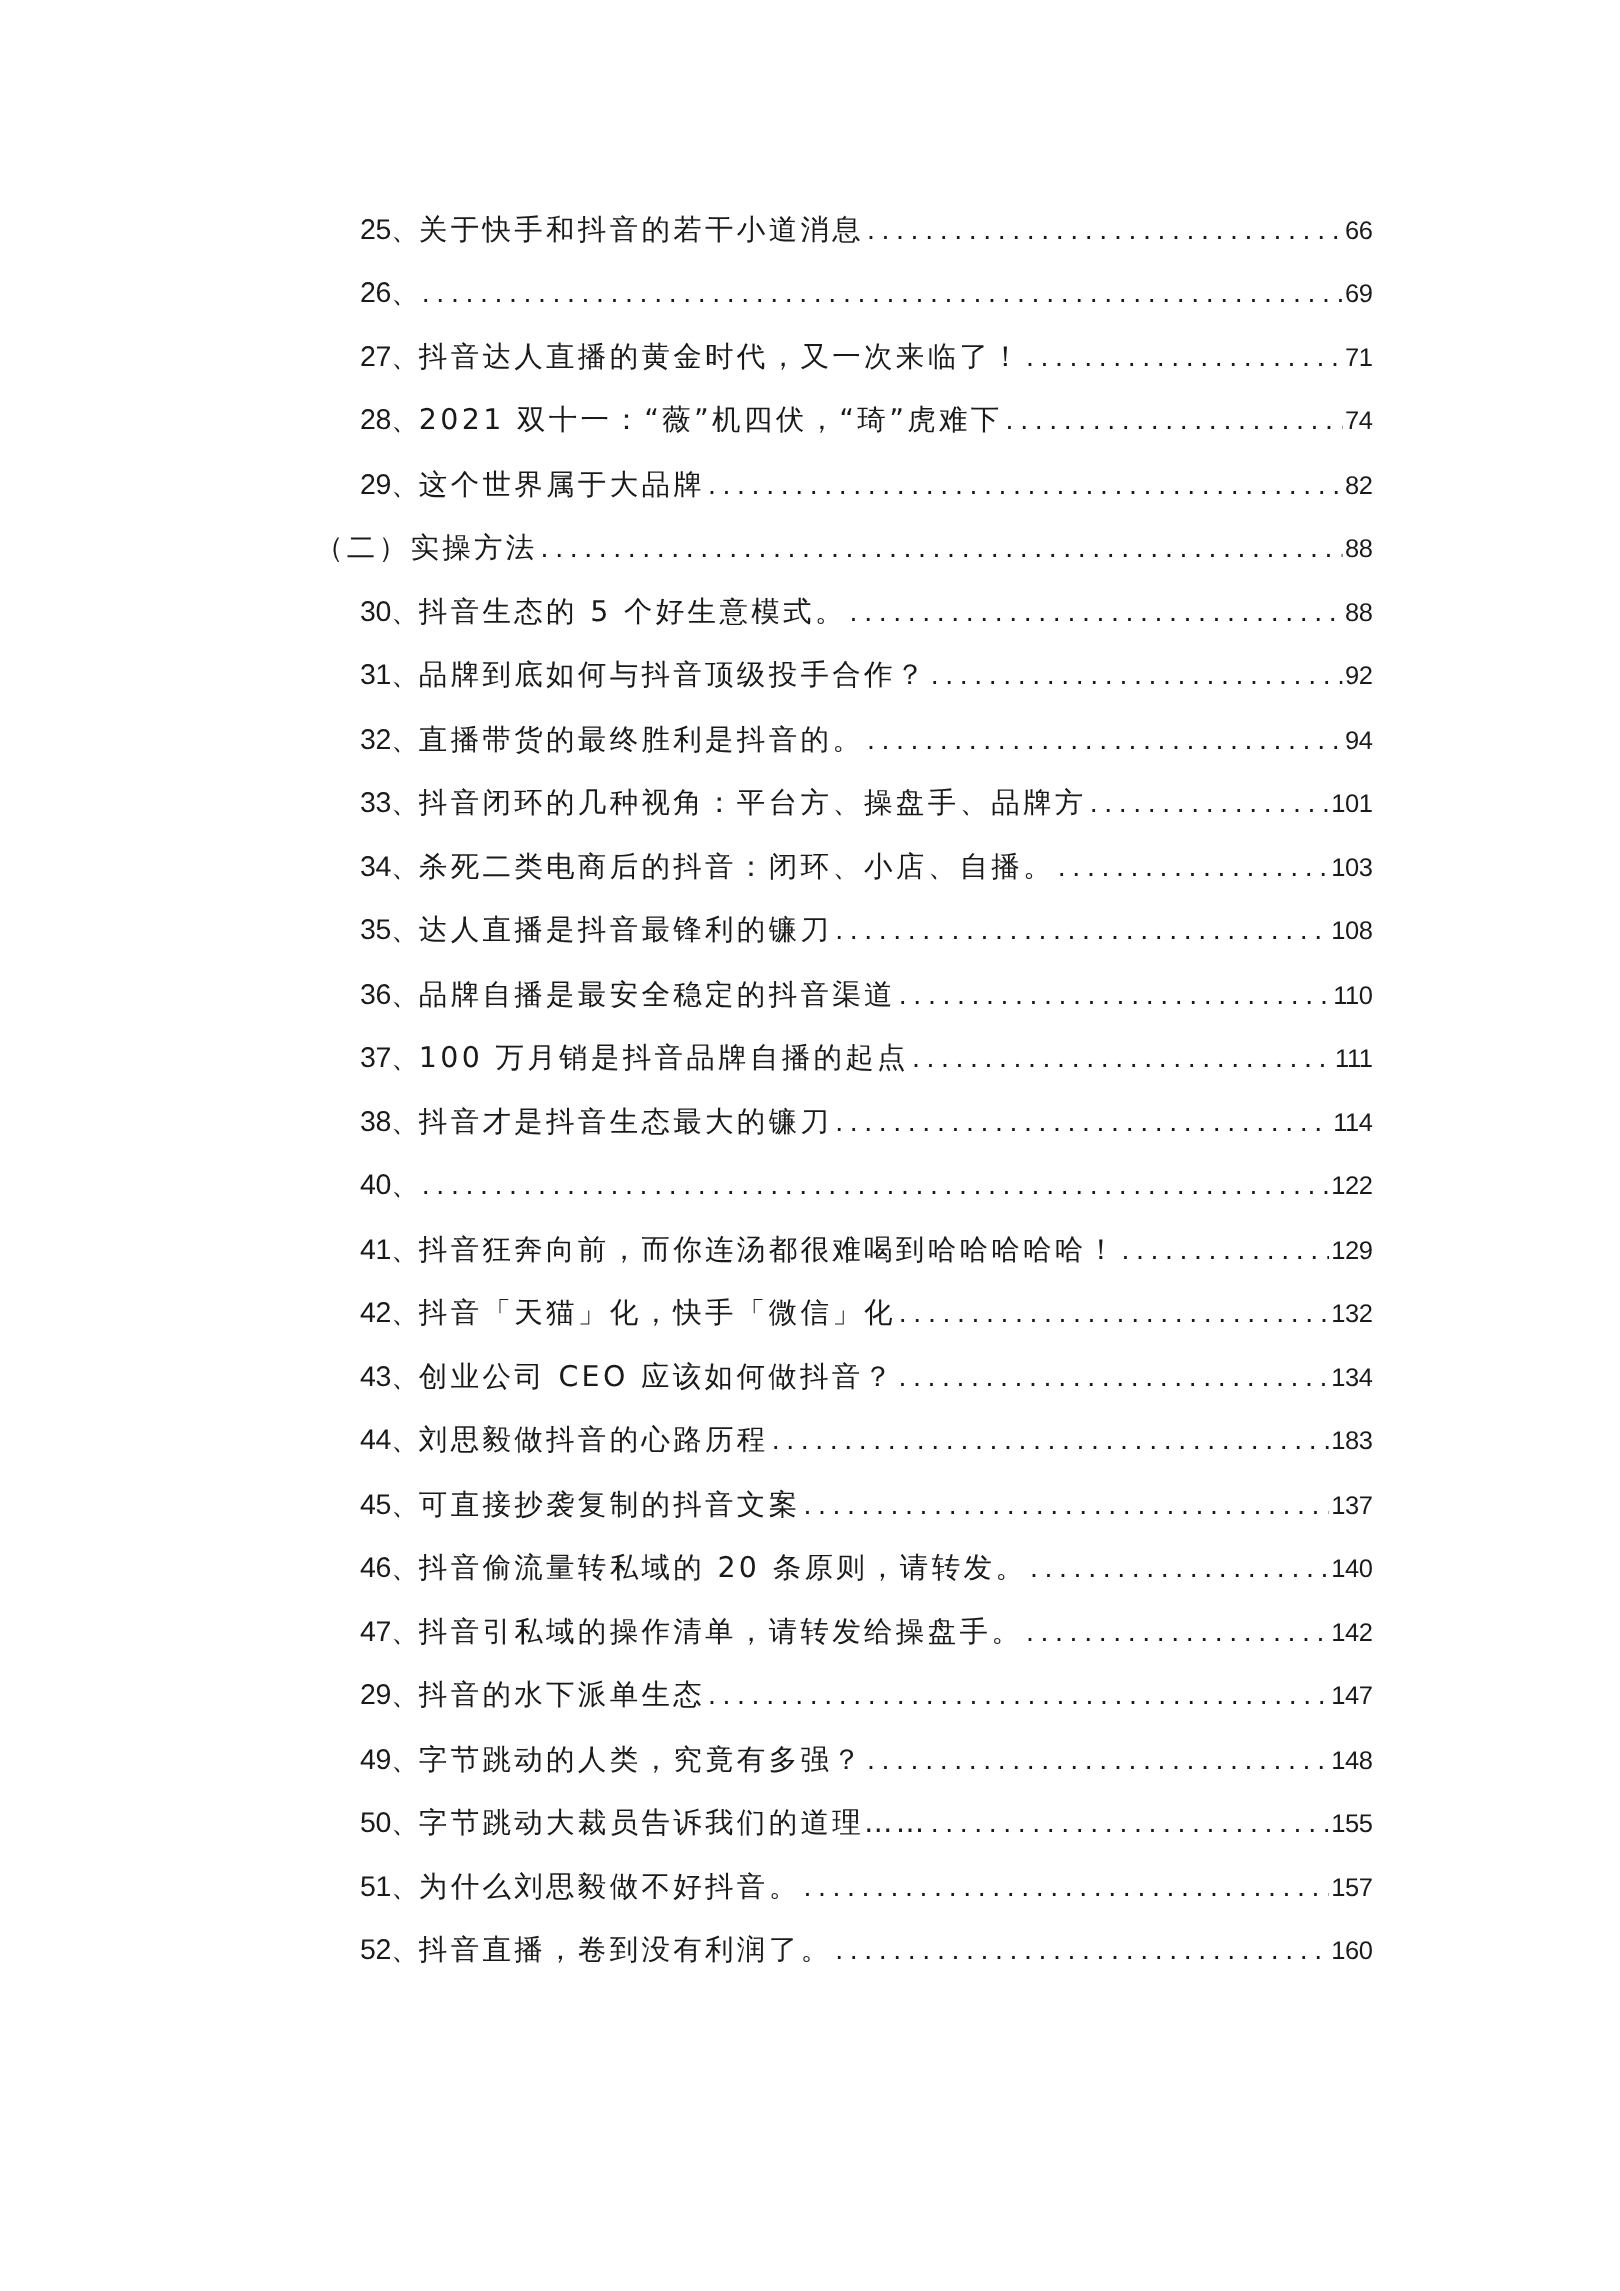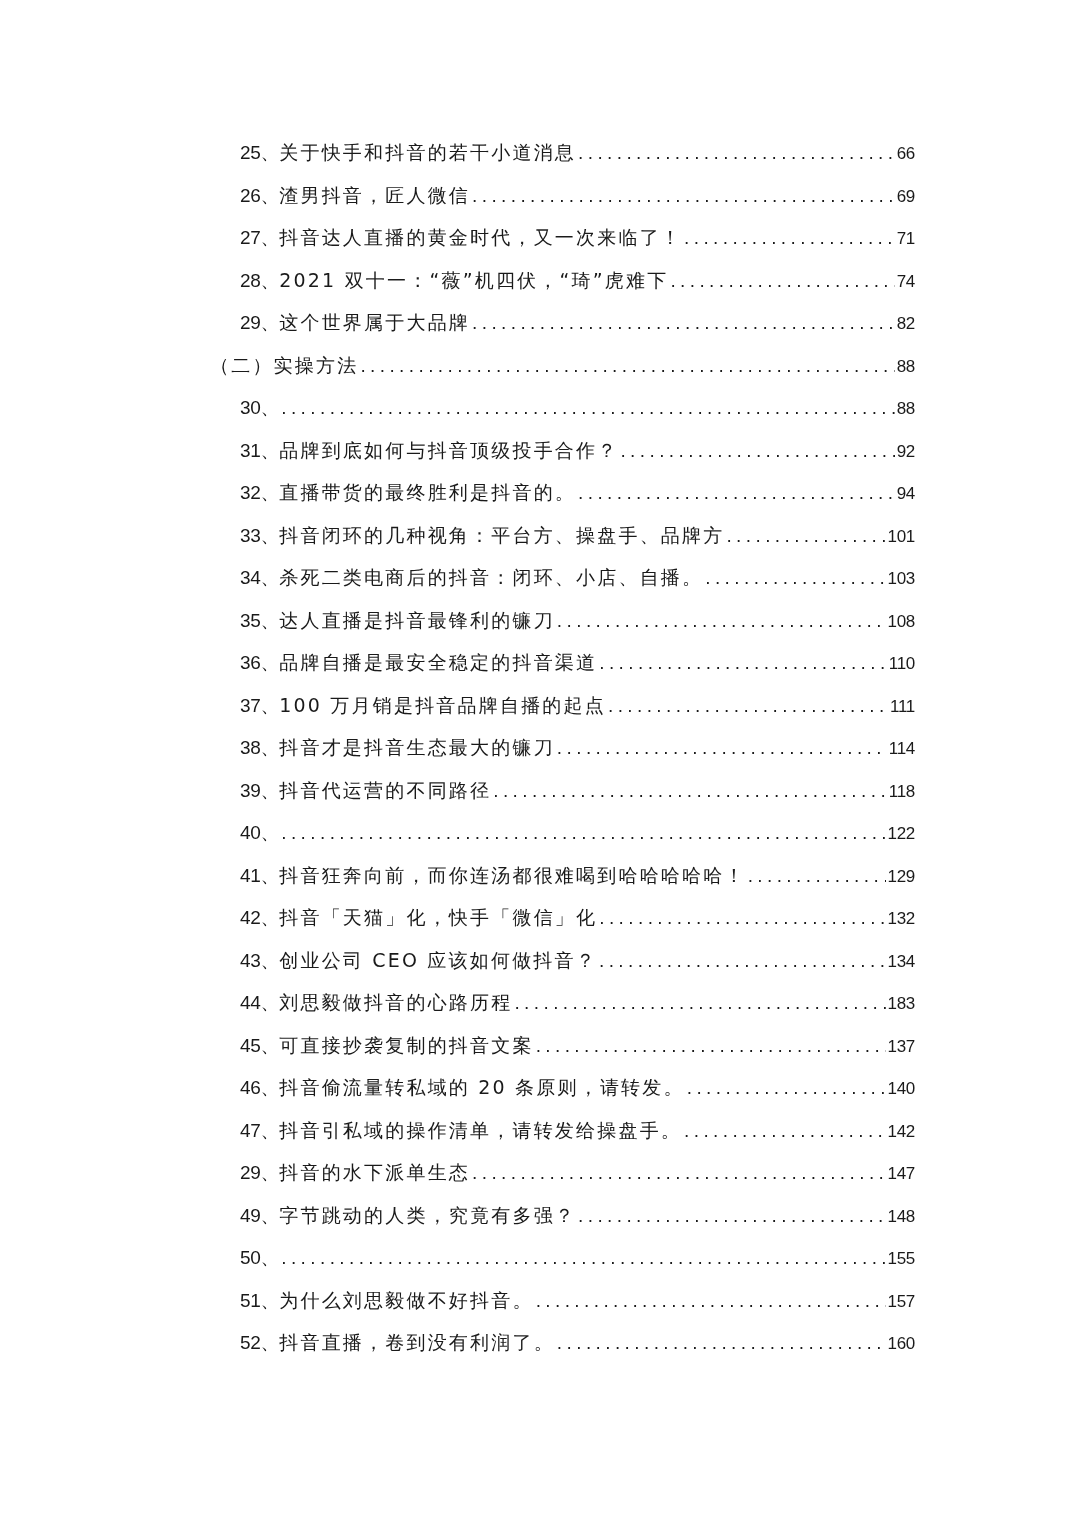--- a/index.html
+++ b/index.html
@@ -77,21 +77,20 @@
       <div class="inner">
         <span class="num">25、</span>
         <span class="title">关于快手和抖音的若干小道消息</span>
         <span class="leader"></span>
         <span class="page">66</span>
       </div>
     </div>
   <div class="toc-row level-2">
       <div class="inner">
         <span class="num">26、</span>
-        <span class="title">渣男抖音，匠人微信</span>
         <span class="leader"></span>
         <span class="page">69</span>
       </div>
     </div>
   <div class="toc-row level-2">
       <div class="inner">
         <span class="num">27、</span>
         <span class="title">抖音达人直播的黄金时代，又一次来临了！</span>
         <span class="leader"></span>
         <span class="page">71</span>
@@ -117,20 +116,21 @@
       <div class="inner">
         <span class="num"></span>
         <span class="title">（二）实操方法</span>
         <span class="leader"></span>
         <span class="page">88</span>
       </div>
     </div>
   <div class="toc-row level-2">
       <div class="inner">
         <span class="num">30、</span>
+        <span class="title">抖音生态的 5 个好生意模式。</span>
         <span class="leader"></span>
         <span class="page">88</span>
       </div>
     </div>
   <div class="toc-row level-2">
       <div class="inner">
         <span class="num">31、</span>
         <span class="title">品牌到底如何与抖音顶级投手合作？</span>
         <span class="leader"></span>
         <span class="page">92</span>
@@ -187,28 +187,20 @@
   <div class="toc-row level-2">
       <div class="inner">
         <span class="num">38、</span>
         <span class="title">抖音才是抖音生态最大的镰刀</span>
         <span class="leader"></span>
         <span class="page">114</span>
       </div>
     </div>
   <div class="toc-row level-2">
       <div class="inner">
-        <span class="num">39、</span>
-        <span class="title">抖音代运营的不同路径</span>
-        <span class="leader"></span>
-        <span class="page">118</span>
-      </div>
-    </div>
-  <div class="toc-row level-2">
-      <div class="inner">
         <span class="num">40、</span>
         <span class="leader"></span>
         <span class="page">122</span>
       </div>
     </div>
   <div class="toc-row level-2">
       <div class="inner">
         <span class="num">41、</span>
         <span class="title">抖音狂奔向前，而你连汤都很难喝到哈哈哈哈哈！</span>
         <span class="leader"></span>
@@ -275,20 +267,21 @@
       <div class="inner">
         <span class="num">49、</span>
         <span class="title">字节跳动的人类，究竟有多强？</span>
         <span class="leader"></span>
         <span class="page">148</span>
       </div>
     </div>
   <div class="toc-row level-2">
       <div class="inner">
         <span class="num">50、</span>
+        <span class="title">字节跳动大裁员告诉我们的道理……</span>
         <span class="leader"></span>
         <span class="page">155</span>
       </div>
     </div>
   <div class="toc-row level-2">
       <div class="inner">
         <span class="num">51、</span>
         <span class="title">为什么刘思毅做不好抖音。</span>
         <span class="leader"></span>
         <span class="page">157</span>

